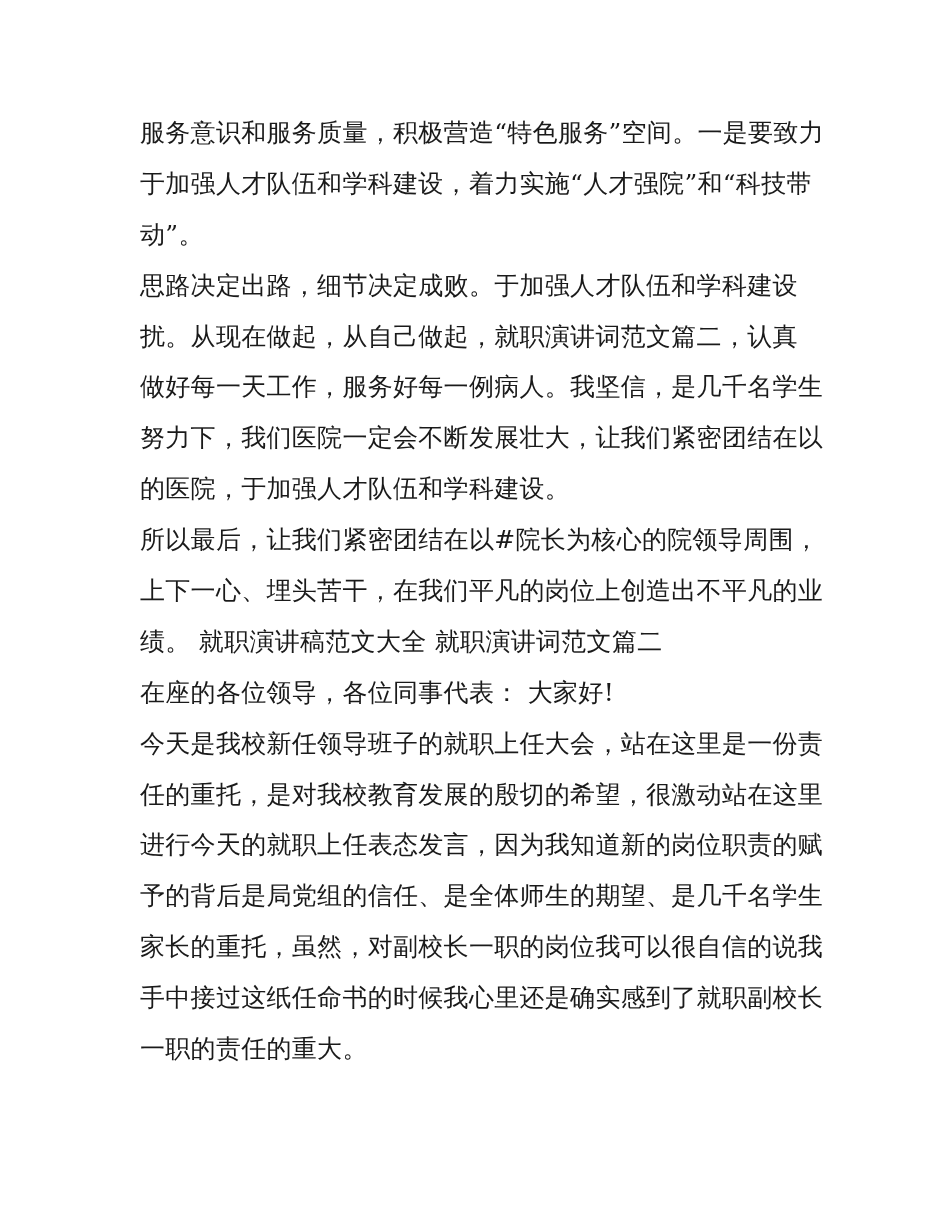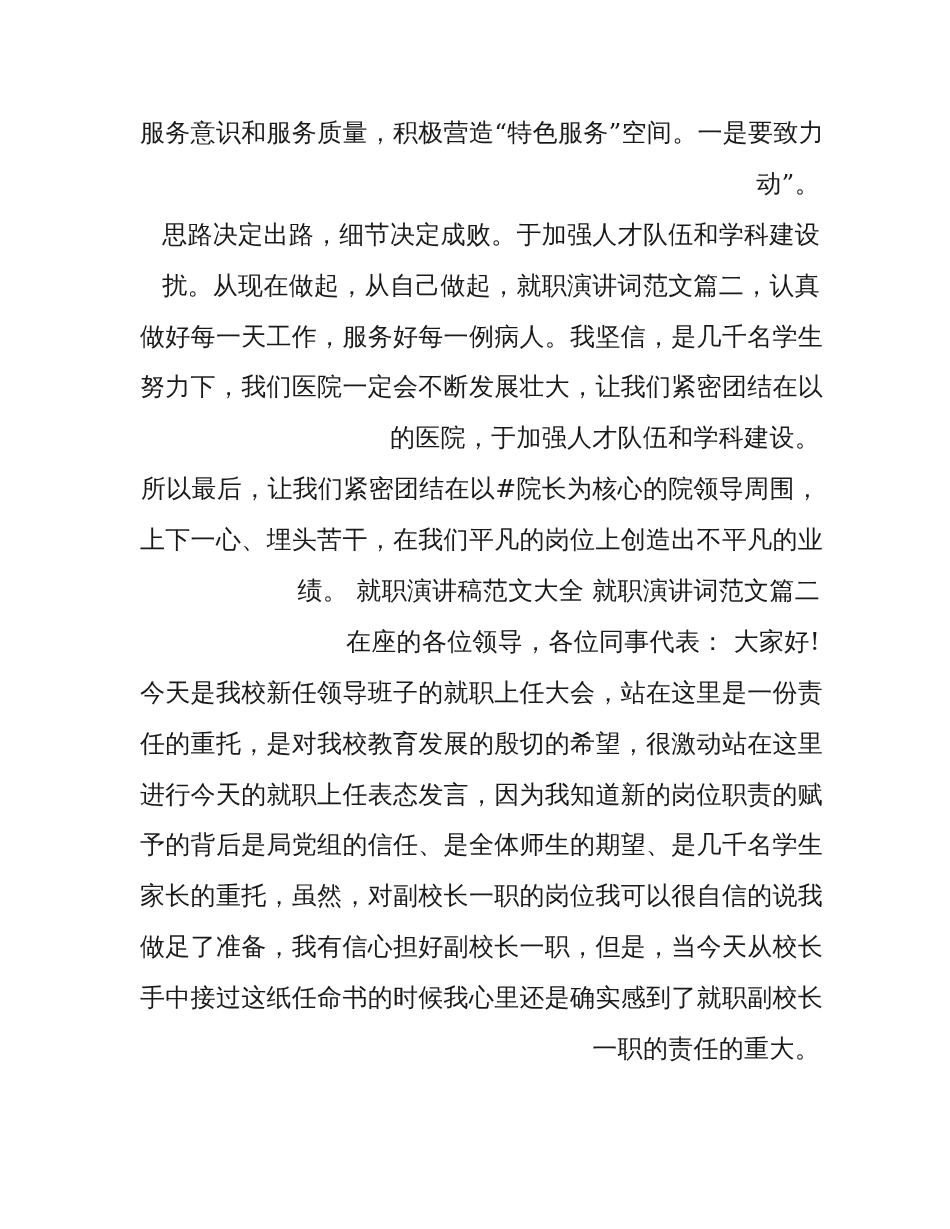--- a/index.html
+++ b/index.html
@@ -1,46 +1,46 @@
 <!DOCTYPE html>
 <html><head>
 <meta charset="utf-8">
 <style>
   html, body { margin: 0; padding: 0; background: #ffffff; }
   body { width: 950px; height: 1229px; overflow: hidden; position: relative; }
   .page {
-    position: absolute; left: 0; top: 0; width: 950px; height: 1229px; background: #ffffff; text-align: right;
+    position: absolute; left: 0; top: 0; width: 950px; height: 1229px; background: #ffffff;
   }
   .text-block {
     position: absolute; left: 140px; top: 108px; width: 680px;
     font-family: "DejaVu Serif", "Liberation Serif", serif;
     font-size: 25px; color: #1a1a1a;
   }
   .line {
     height: 50.9px; line-height: 50.9px; white-space: nowrap; letter-spacing: 0.3px;
   }
 </style>
 </head>
 <body>
 
 <div class="page">
   <div class="text-block">
     <div class="line">服务意识和服务质量，积极营造“特色服务”空间。一是要致力</div>
+    <div class="line">于加强人才队伍和学科建设，着力实施“人才强院”和“科技带</div>
     <div class="line">动”。</div>
     <div class="line">思路决定出路，细节决定成败。于加强人才队伍和学科建设</div>
     <div class="line">扰。从现在做起，从自己做起，就职演讲词范文篇二，认真</div>
     <div class="line">做好每一天工作，服务好每一例病人。我坚信，是几千名学生</div>
     <div class="line">努力下，我们医院一定会不断发展壮大，让我们紧密团结在以</div>
     <div class="line">的医院，于加强人才队伍和学科建设。</div>
     <div class="line">所以最后，让我们紧密团结在以#院长为核心的院领导周围，</div>
     <div class="line">上下一心、埋头苦干，在我们平凡的岗位上创造出不平凡的业</div>
     <div class="line">绩。 就职演讲稿范文大全 就职演讲词范文篇二</div>
     <div class="line">在座的各位领导，各位同事代表： 大家好!</div>
     <div class="line">今天是我校新任领导班子的就职上任大会，站在这里是一份责</div>
     <div class="line">任的重托，是对我校教育发展的殷切的希望，很激动站在这里</div>
     <div class="line">进行今天的就职上任表态发言，因为我知道新的岗位职责的赋</div>
     <div class="line">予的背后是局党组的信任、是全体师生的期望、是几千名学生</div>
     <div class="line">家长的重托，虽然，对副校长一职的岗位我可以很自信的说我</div>
-    <div class="line">做足了准备，我有信心担好副校长一职，但是，当今天从校长</div>
     <div class="line">手中接过这纸任命书的时候我心里还是确实感到了就职副校长</div>
     <div class="line">一职的责任的重大。</div>
   </div>
 </div>
 
 </body></html>

